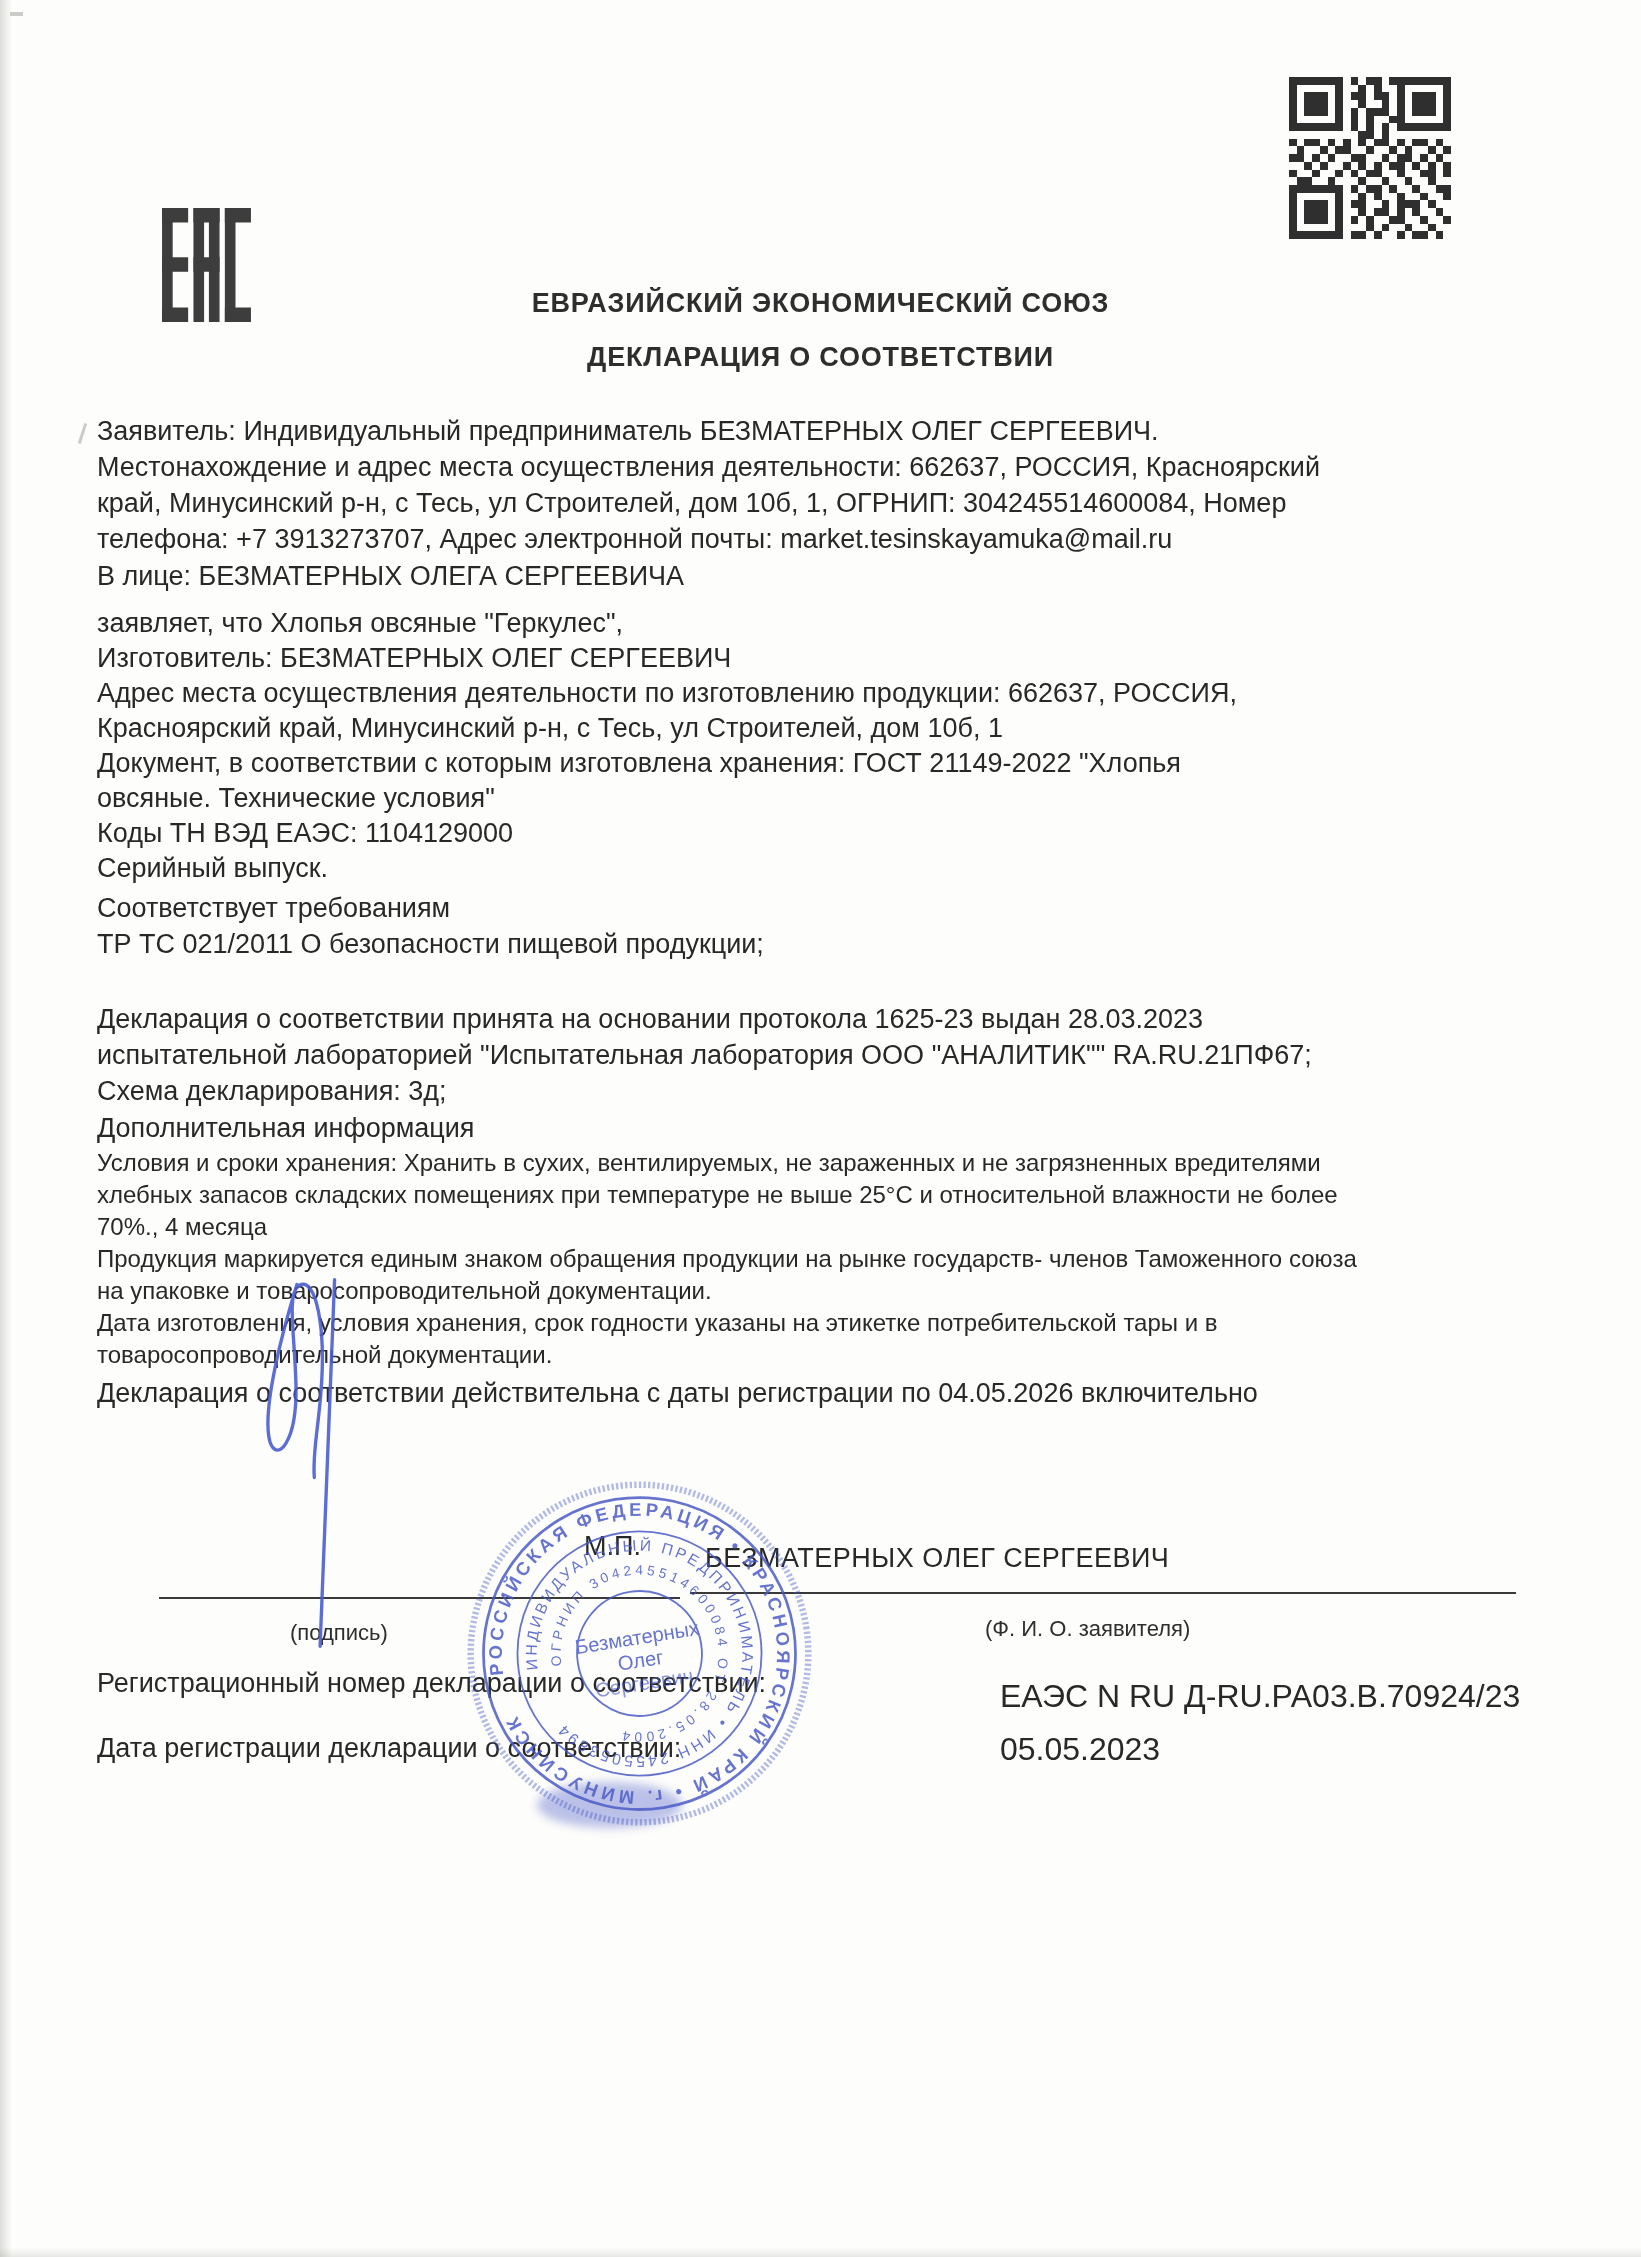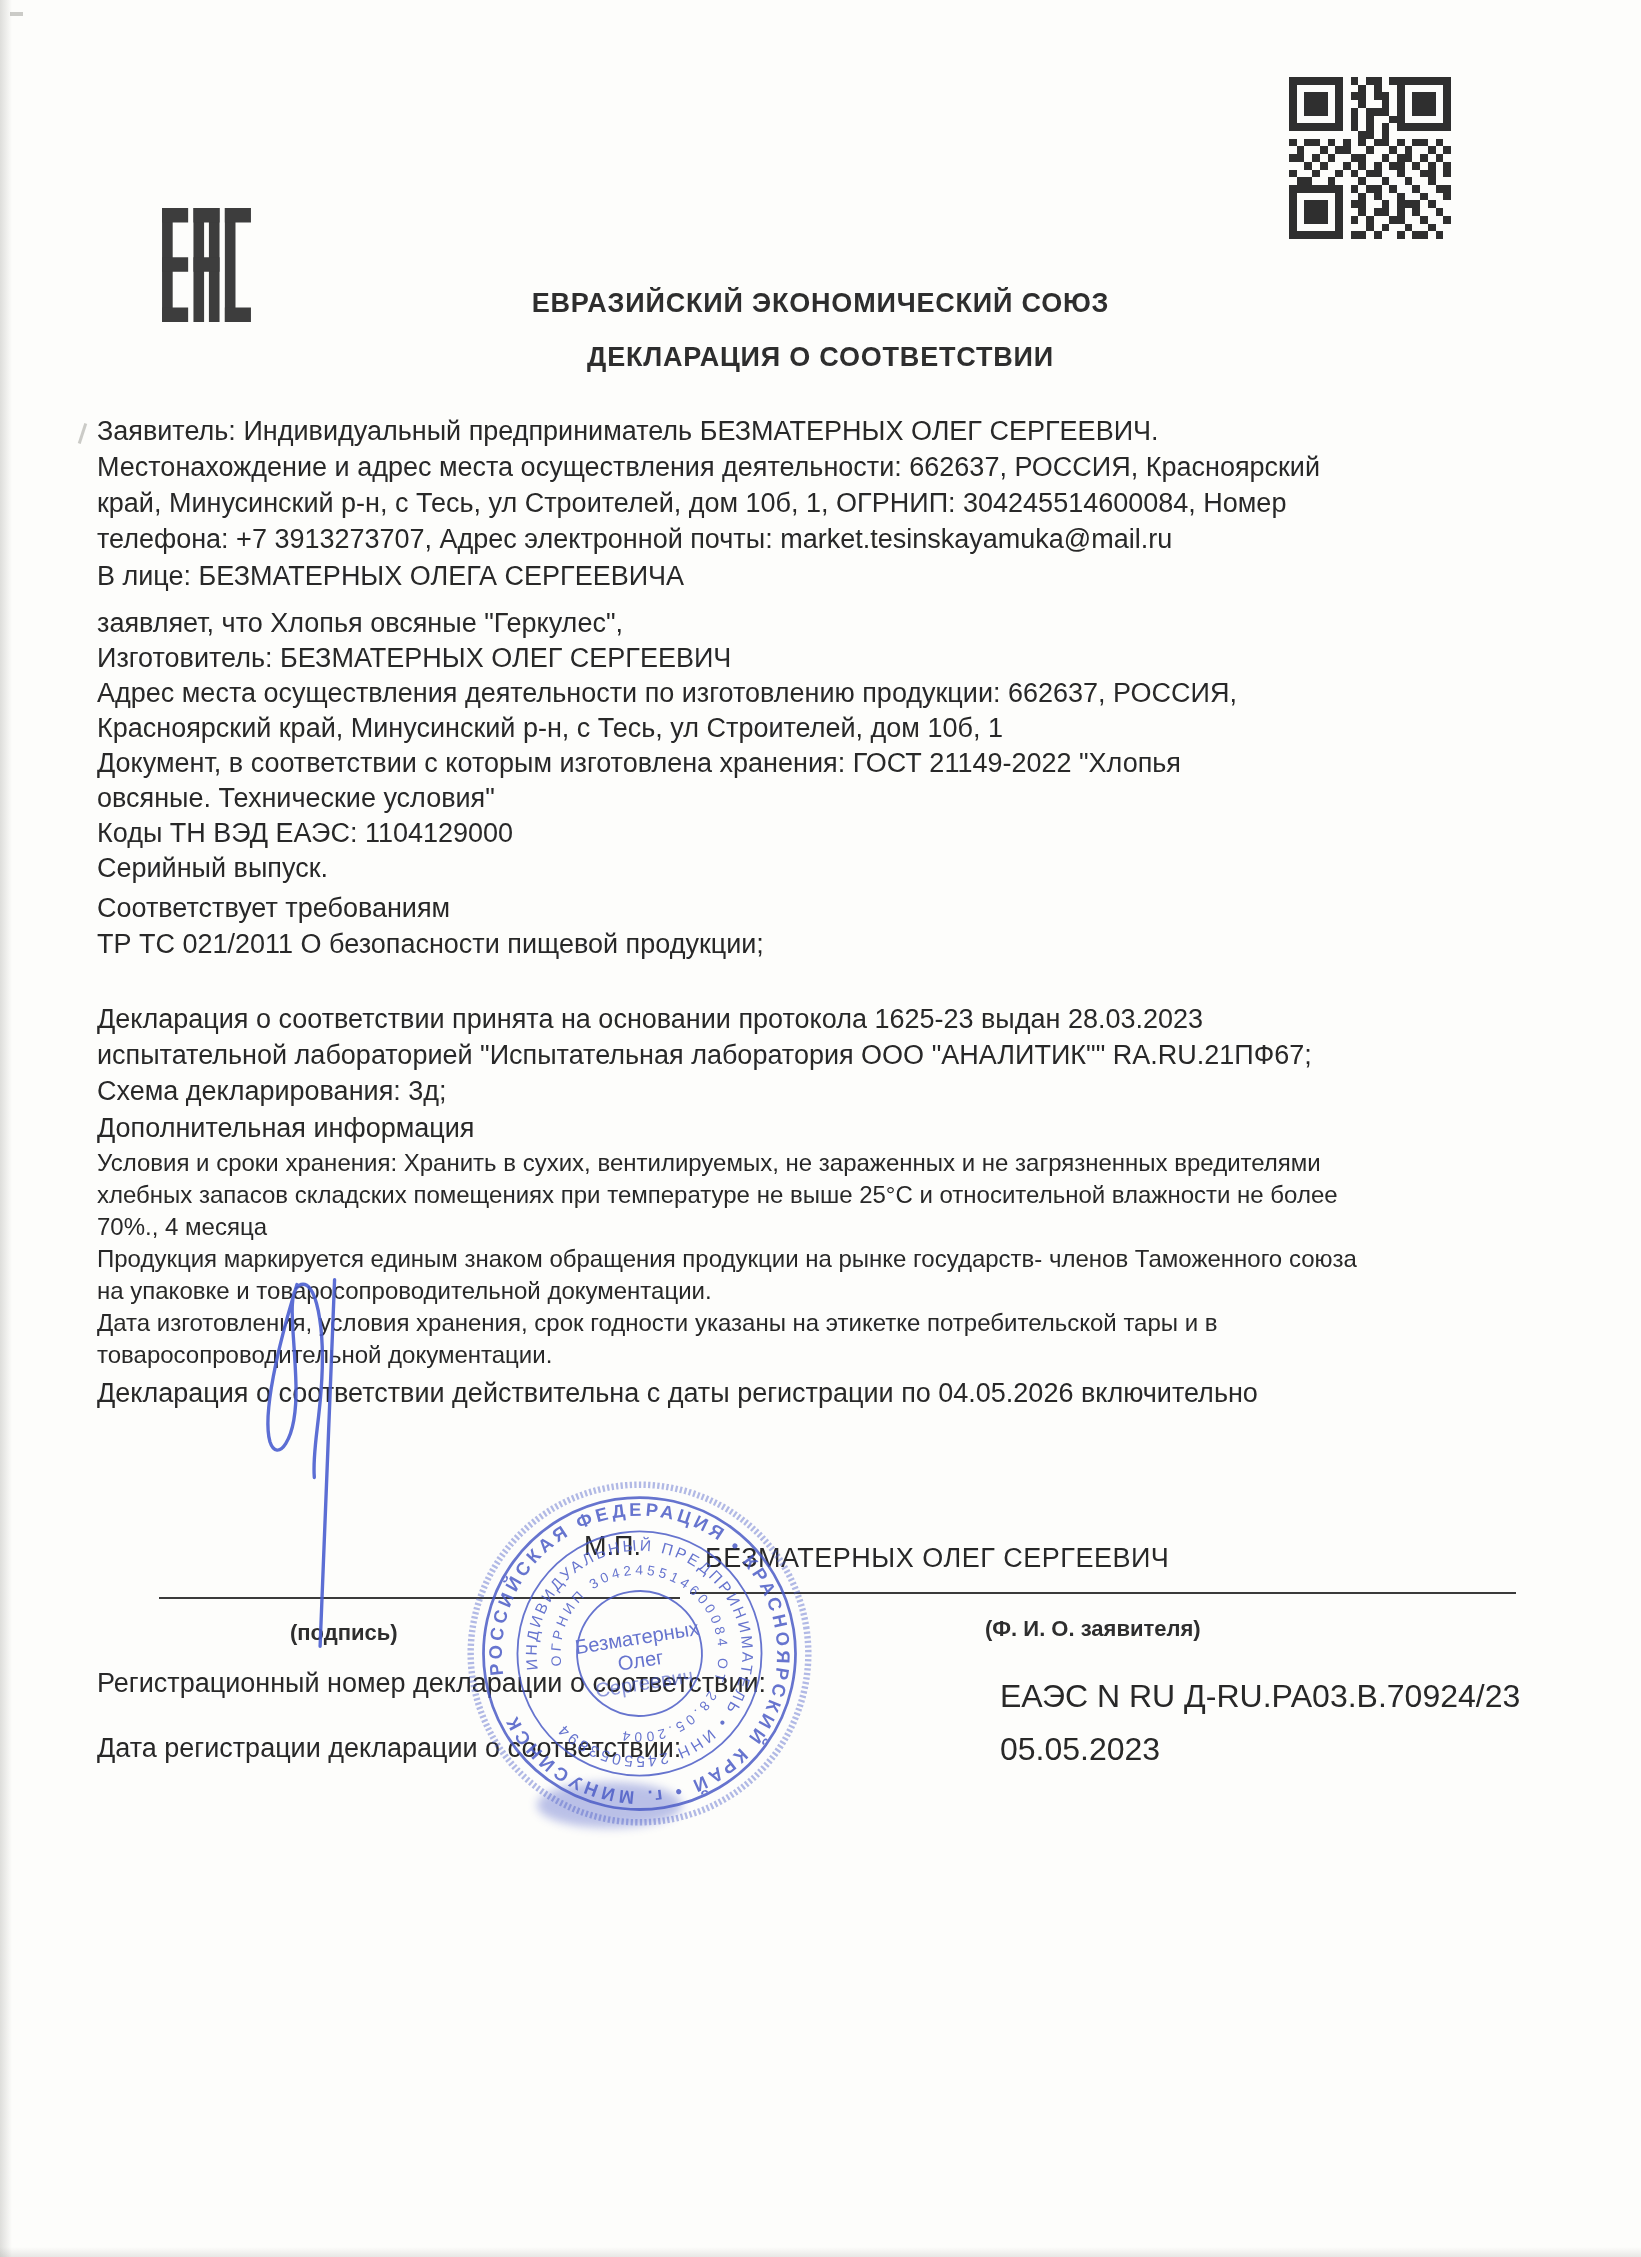--- a/index.html
+++ b/index.html
@@ -20,21 +20,21 @@
   }
   .title{position:absolute;left:0;width:1641px;text-align:center;font-weight:bold;
     font-size:27px;letter-spacing:0.8px;color:#2e2e2e;white-space:nowrap;}
   .block{position:absolute;left:97px;white-space:nowrap;z-index:2;}
   .ln{line-height:36px;font-size:27px;}
   .lh36 .ln{line-height:35px;}
   .lh33 .ln{line-height:32px;font-size:24px;}
   .b{font-weight:normal;}
   .abs{position:absolute;white-space:nowrap;z-index:2;text-align:right;}
   .sigline{position:absolute;height:0;border-top:2.9px solid #3a3a3a;z-index:2;}
-  .caption{font-size:22px;color:#2e2e2e;font-weight:bold;}
+  .caption{font-size:22px;color:#2e2e2e;}
   .regval{font-size:32px;}
   .eac{position:absolute;left:162px;top:208px;z-index:2;}
   .qr{position:absolute;left:1289px;top:77px;z-index:2;}
   .stamp{position:absolute;left:456px;top:1470px;width:367px;height:367px;z-index:5;
     opacity:.82;transform:rotate(-9deg);}
   .stamp text{font-family:"Liberation Sans",sans-serif;}
   .signature{position:absolute;left:241px;top:1270px;width:164px;height:386px;z-index:6;opacity:.9;}
   .inkblob{position:absolute;left:537px;top:1782px;width:145px;height:46px;border-radius:50%;
     background:#5060c8;opacity:.38;filter:blur(4.8px);z-index:5;}
   .speck{position:absolute;background:#9a9a94;opacity:.5;z-index:8;}

